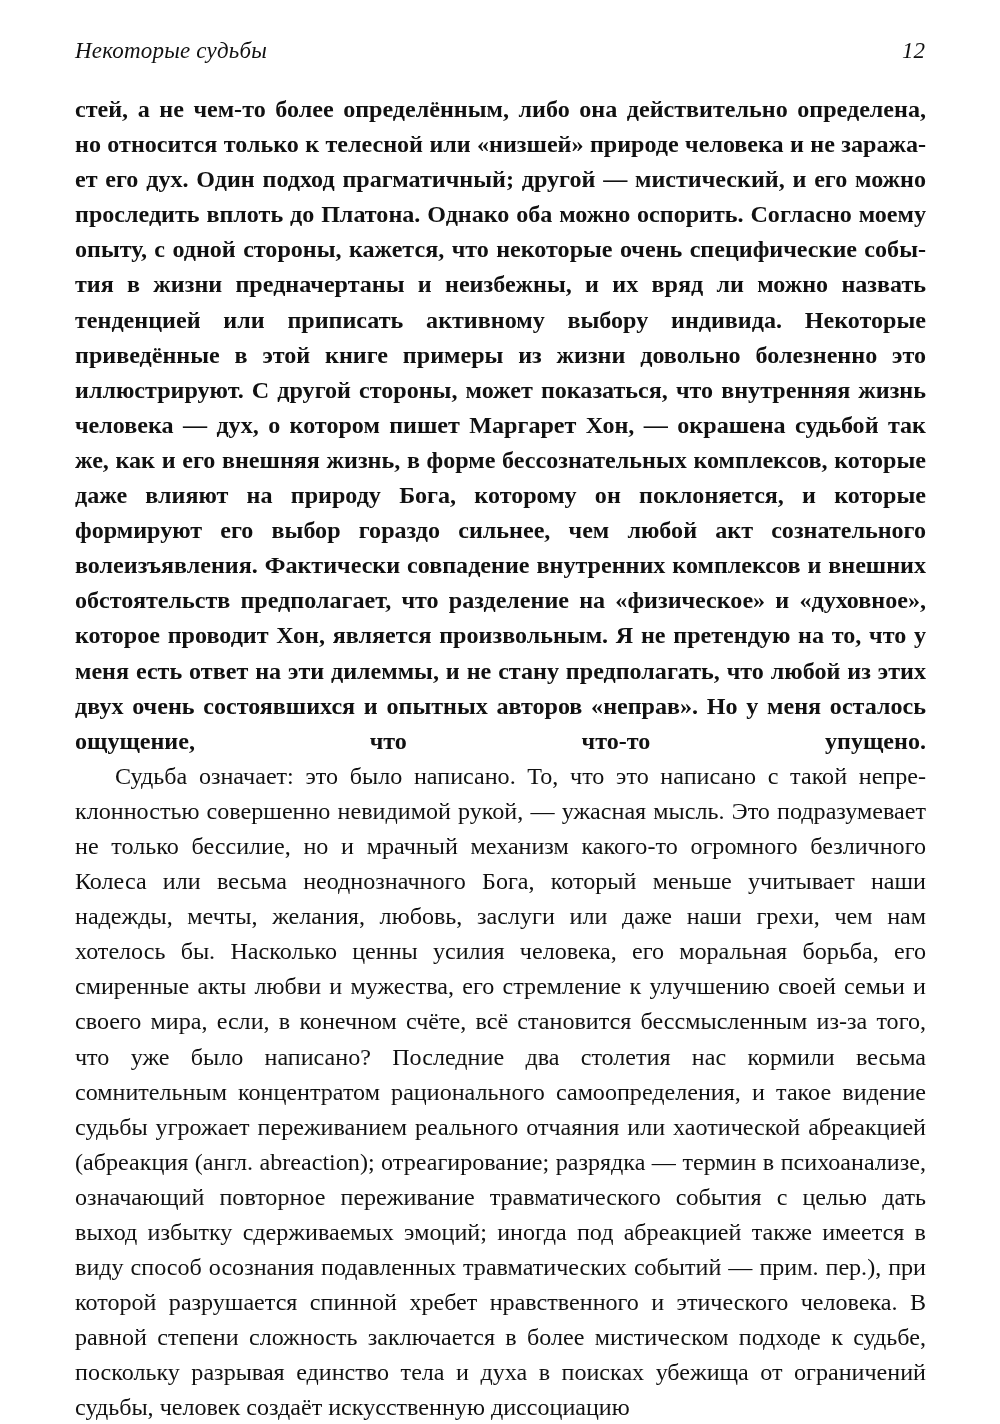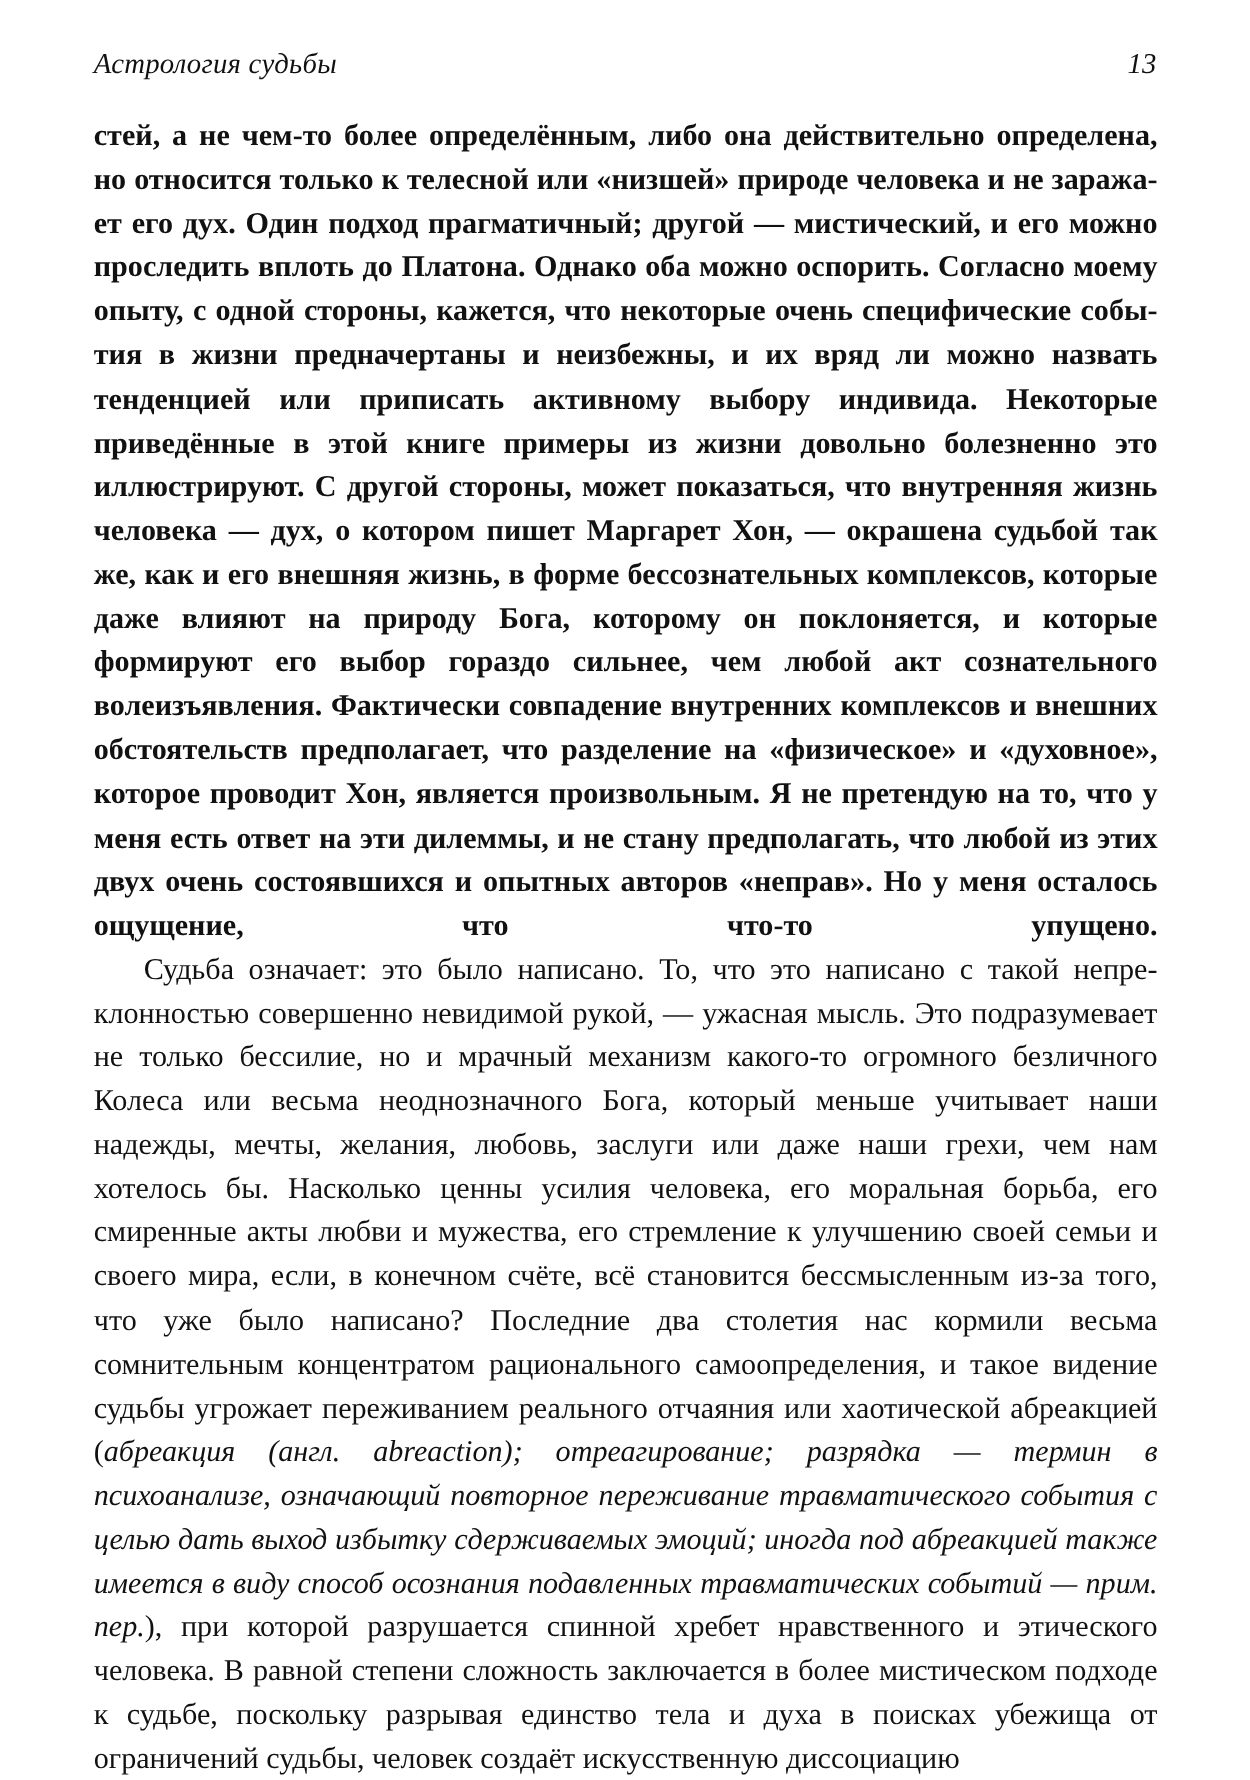--- a/index.html
+++ b/index.html
@@ -60,31 +60,30 @@
   .body-text p.justify-all {
     text-align: justify;
     text-align-last: justify;
     font-weight: bold;
   }
   .body-text p.last-left {
     text-align: justify;
     text-align-last: left;
   }
   .note-italic {
-    font-style: italic;
   }
 </style>
 </head>
 <body>
 
 <div class="page">
 
   <div class="running-head">
-    <div class="rh-title">Астрология судьбы</div>
-    <div class="rh-folio">13</div>
+    <div class="rh-title">Некоторые судьбы</div>
+    <div class="rh-folio">12</div>
   </div>
 
   <div class="body-text">
     <p class="justify-all"><span>стей, а не чем-то более определённым, либо она действительно определена, но относится только к телесной или «низшей» природе человека и не заража­ет его дух. Один подход прагматичный; другой — мистический, и его можно проследить вплоть до Платона. Однако оба можно оспорить. Согласно моему опыту, с одной стороны, кажется, что некоторые очень специфические собы­тия в жизни предначертаны и неизбежны, и их вряд ли можно назвать тенден­цией или приписать активному выбору индивида. Некоторые приведённые в этой книге примеры из жизни довольно болезненно это иллюстрируют. С другой стороны, может показаться, что внутренняя жизнь человека — дух, о котором пишет Маргарет Хон, — окрашена судьбой так же, как и его внешняя жизнь, в форме бессознательных комплексов, которые даже влияют на приро­ду Бога, которому он поклоняется, и которые формируют его выбор гораздо сильнее, чем любой акт сознательного волеизъявления. Фактически совпаде­ние внутренних комплексов и внешних обстоятельств предполагает, что раз­деление на «физическое» и «духовное», которое проводит Хон, является произвольным. Я не претендую на то, что у меня есть ответ на эти дилеммы, и не стану предполагать, что любой из этих двух очень состоявшихся и опытных авторов «неправ». Но у меня осталось ощущение, что что-то упущено.</span></p>
     <p class="indent last-left"><span>Судьба означает: это было написано. То, что это написано с такой непре­клонностью совершенно невидимой рукой, — ужасная мысль. Это подразу­мевает не только бессилие, но и мрачный механизм какого-то огромного без­личного Колеса или весьма неоднозначного Бога, который меньше учитывает наши надежды, мечты, желания, любовь, заслуги или даже наши грехи, чем нам хотелось бы. Насколько ценны усилия человека, его моральная борьба, его смиренные акты любви и мужества, его стремление к улучшению своей семьи и своего мира, если, в конечном счёте, всё становится бессмысленным из-за того, что уже было написано? Последние два столетия нас кормили весь­ма сомнительным концентратом рационального самоопределения, и такое ви­дение судьбы угрожает переживанием реального отчаяния или хаотической абреакцией (</span><span class="note-italic">абреакция (англ. abreaction); отреагирование; разрядка — термин в психоанализе, означающий повторное переживание травматического собы­тия с целью дать выход избытку сдерживаемых эмоций; иногда под абреакцией также имеется в виду способ осознания подавленных травматических событий — прим. пер.</span><span>), при которой разрушается спинной хребет нравственного и эти­ческого человека. В равной степени сложность заключается в более мистиче­ском подходе к судьбе, поскольку разрывая единство тела и духа в поисках убе­жища от ограничений судьбы, человек создаёт искусственную диссоциацию</span></p>
   </div>
 
 </div>
 
 </body></html>

